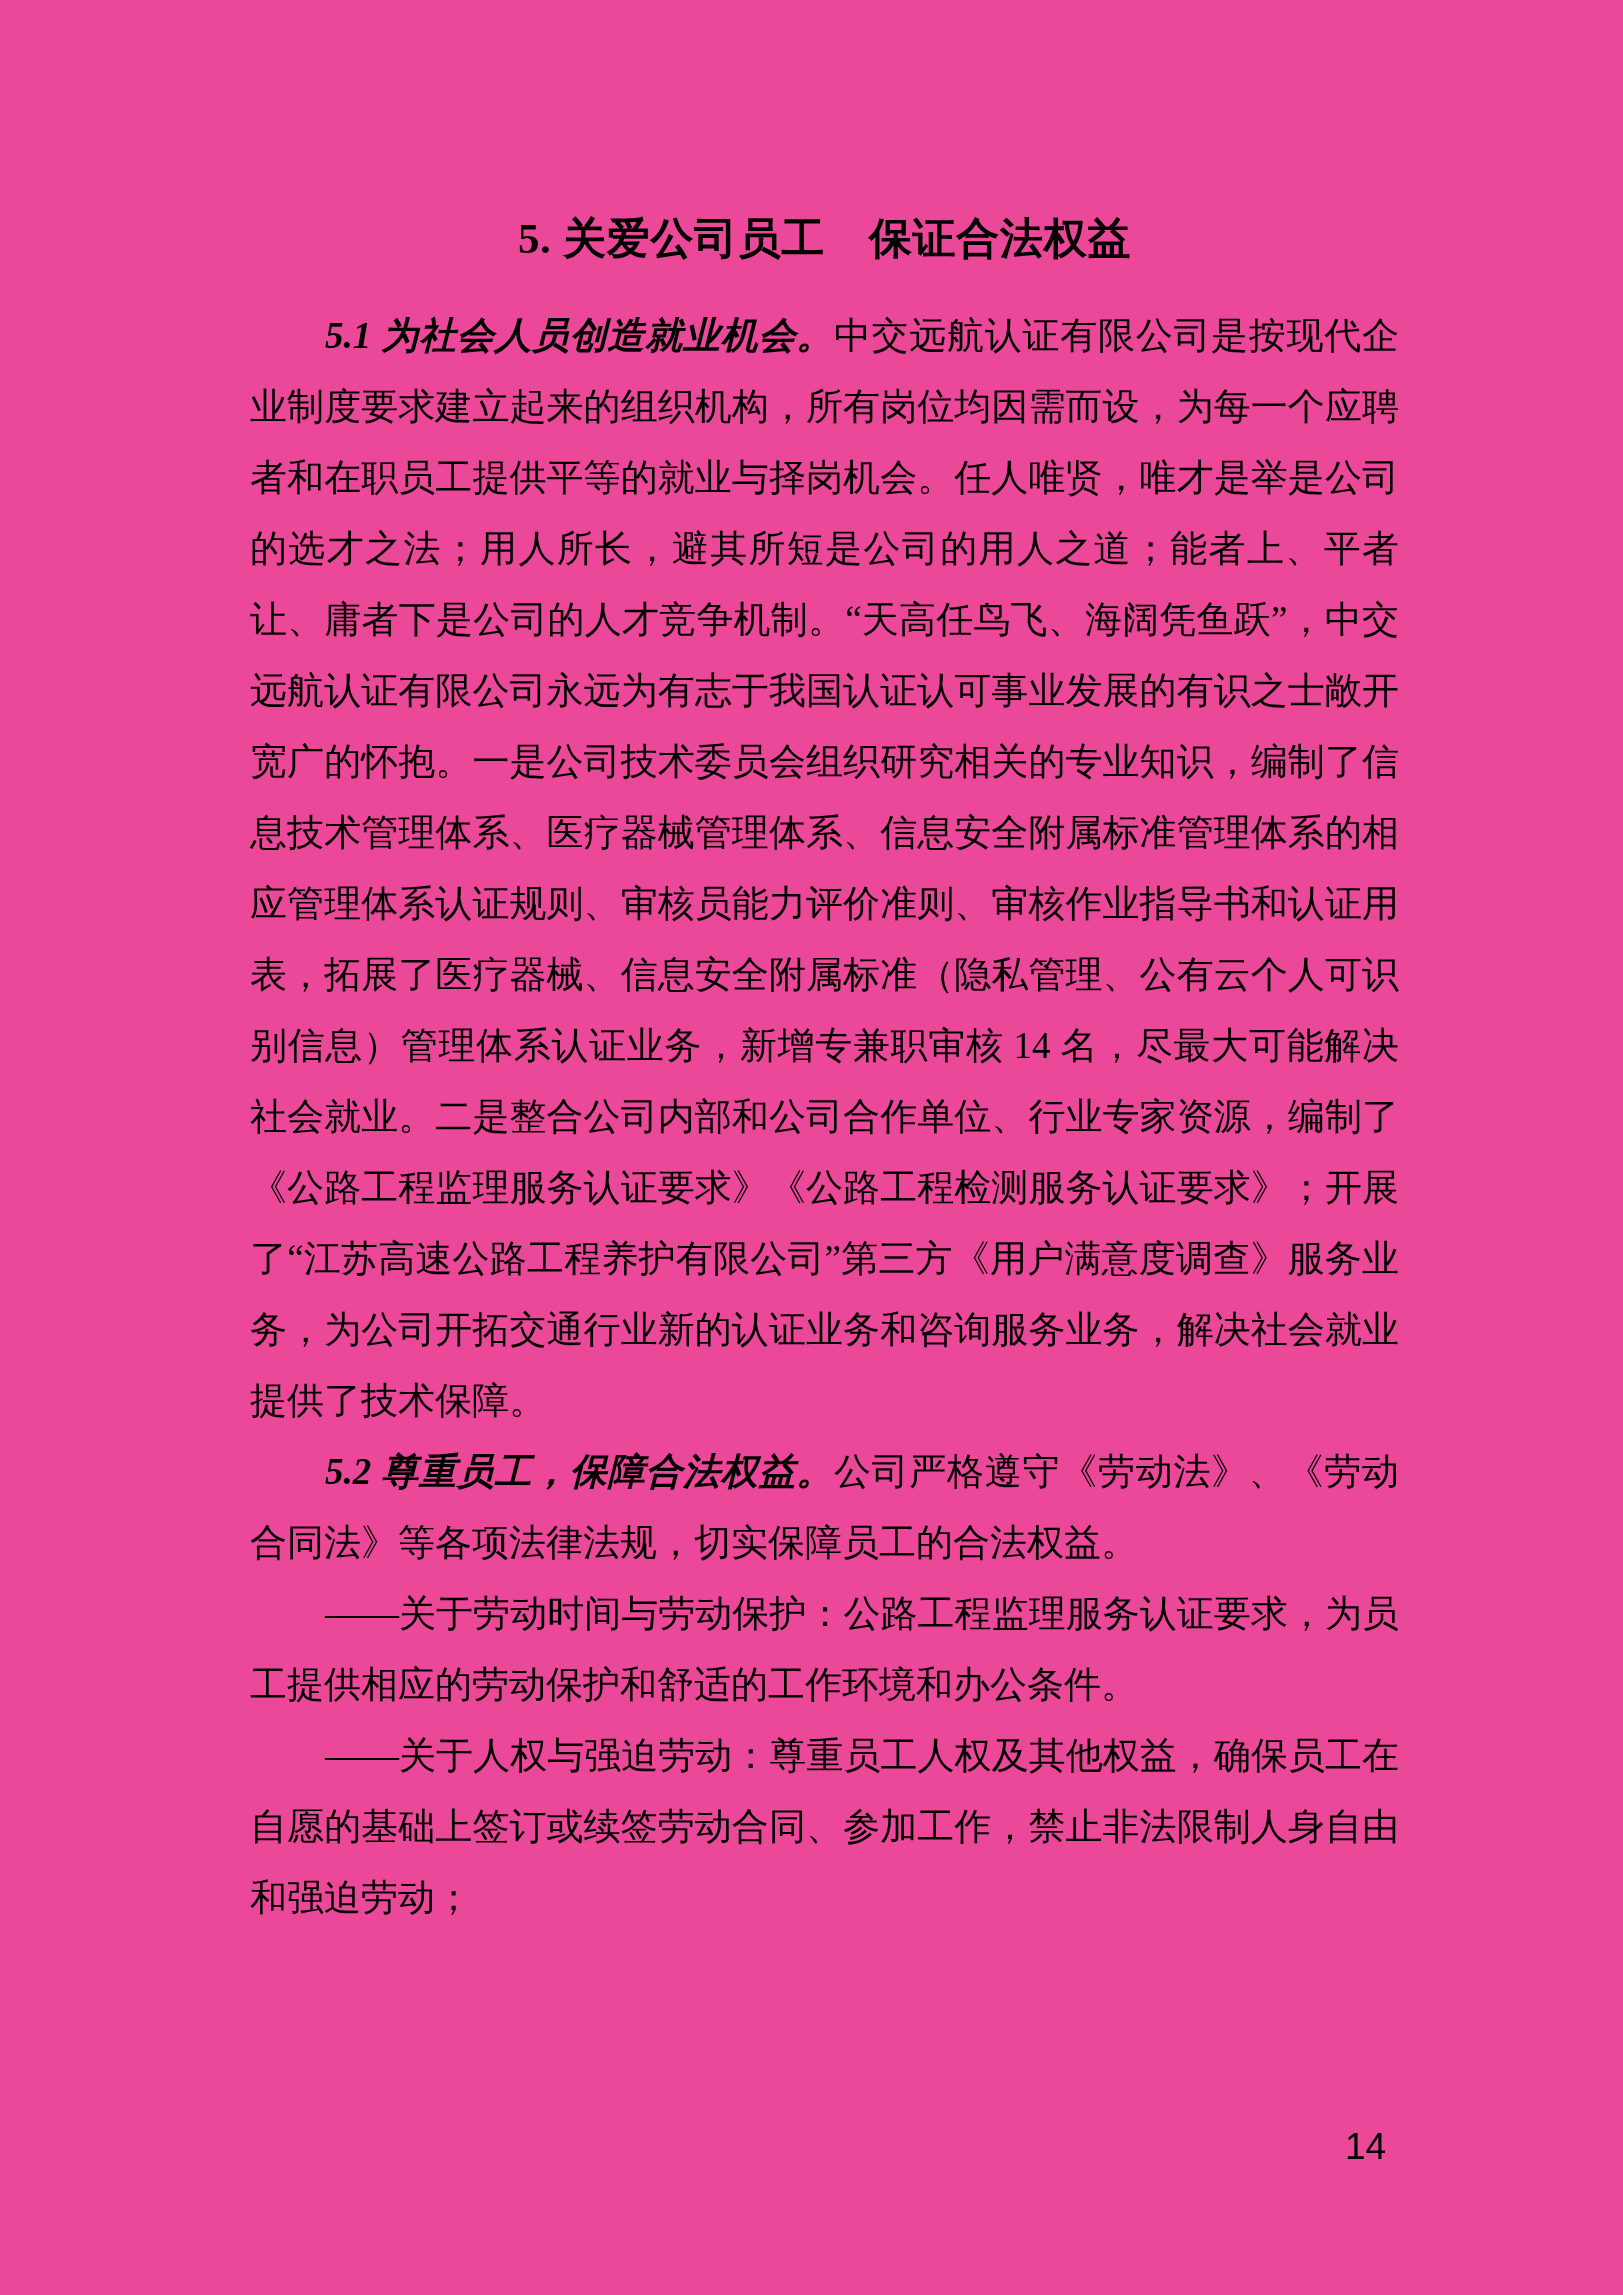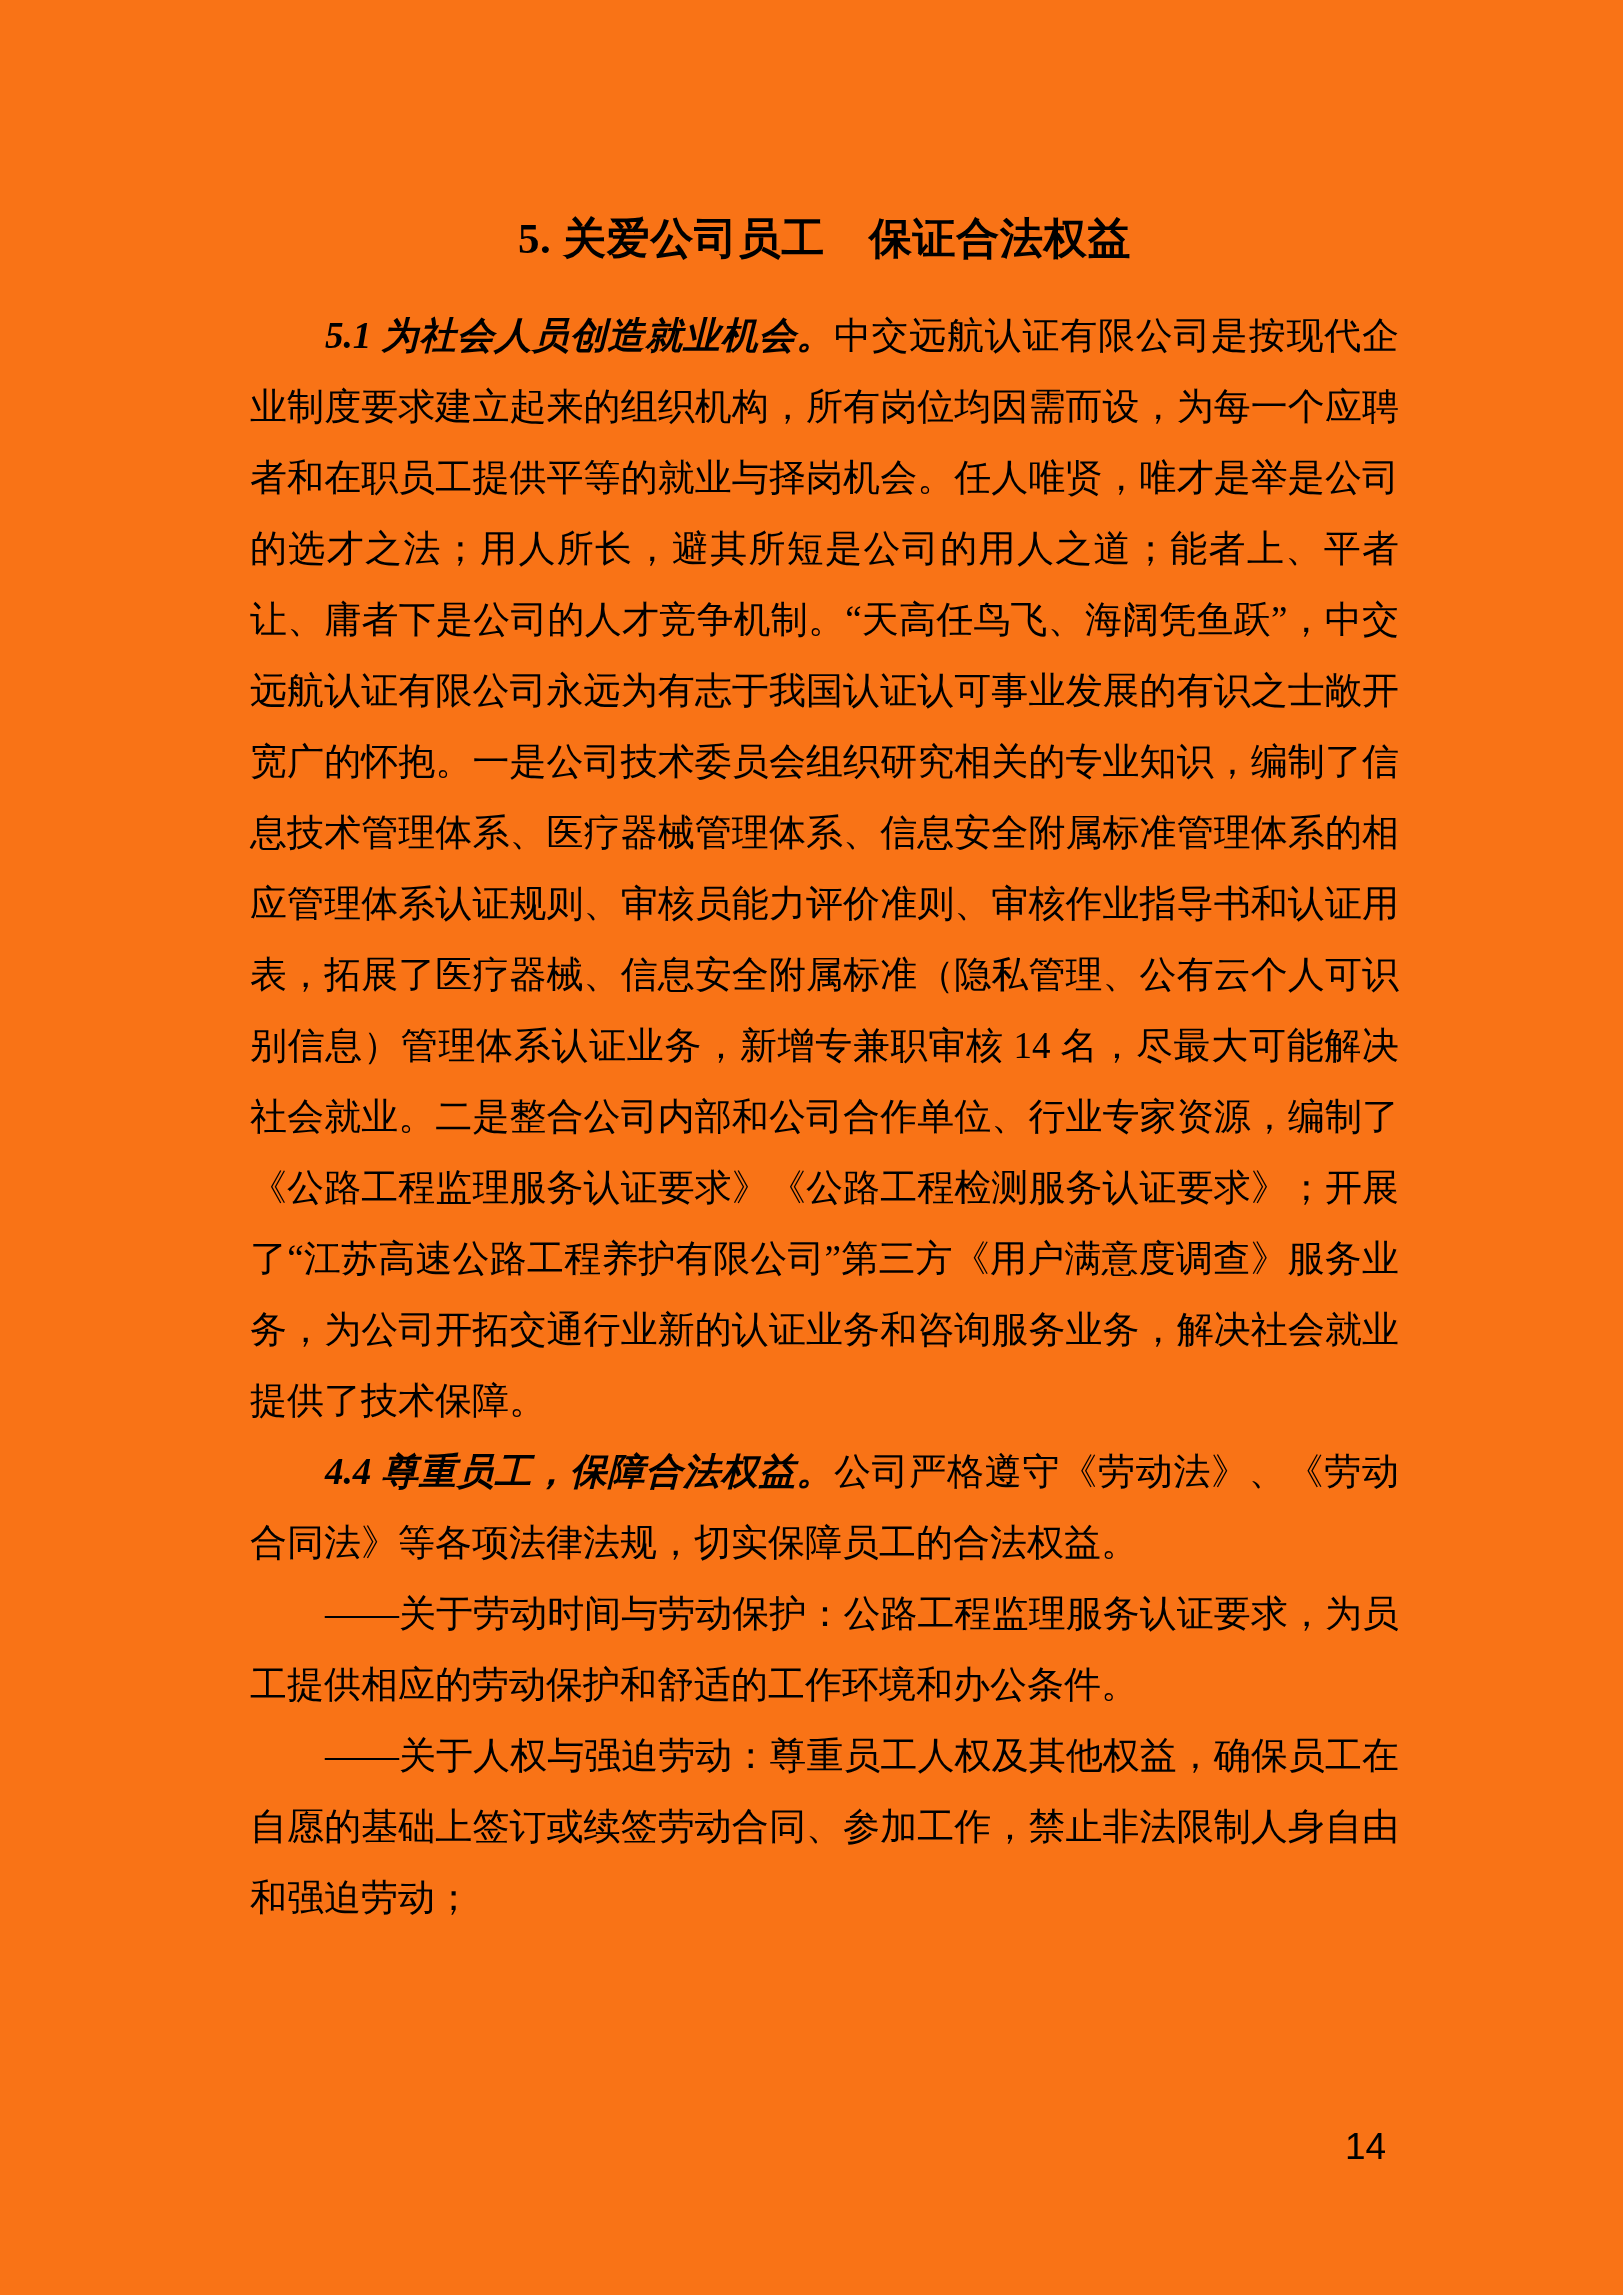--- a/index.html
+++ b/index.html
@@ -4,21 +4,21 @@
 <style>
   html, body {
     margin: 0;
     padding: 0;
     background: #ffffff;
   }
   .page {
     position: relative;
     width: 1623px;
     height: 2295px;
-    background: #f97316;
+    background: #ec4899;
     color: #000000;
     font-family: "Liberation Serif", "DejaVu Serif", serif;
     overflow: hidden;
   }
   .content {
     position: absolute;
     left: 250px;
     top: 216px;
     width: 1149px;
   }
@@ -51,20 +51,20 @@
   }
 </style>
 </head>
 <body>
 
 <div class="page">
   <div class="content">
     <h1 class="title">5. 关爱公司员工　保证合法权益</h1>
     <div>
         <p class="para"><span class="seg bold">5.1 为社会人员创造就业机会。</span><span class="seg">中交远航认证有限公司是按现代企业制度要求建立起来的组织机构，所有岗位均因需而设，为每一个应聘者和在职员工提供平等的就业与择岗机会。任人唯贤，唯才是举是公司的选才之法；用人所长，避其所短是公司的用人之道；能者上、平者让、庸者下是公司的人才竞争机制。“天高任鸟飞、海阔凭鱼跃”，中交远航认证有限公司永远为有志于我国认证认可事业发展的有识之士敞开宽广的怀抱。一是公司技术委员会组织研究相关的专业知识，编制了信息技术管理体系、医疗器械管理体系、信息安全附属标准管理体系的相应管理体系认证规则、审核员能力评价准则、审核作业指导书和认证用表，拓展了医疗器械、信息安全附属标准（隐私管理、公有云个人可识别信息）管理体系认证业务，新增专兼职审核 14 名，尽最大可能解决社会就业。二是整合公司内部和公司合作单位、行业专家资源，编制了《公路工程监理服务认证要求》《公路工程检测服务认证要求》；开展了“江苏高速公路工程养护有限公司”第三方《用户满意度调查》服务业务，为公司开拓交通行业新的认证业务和咨询服务业务，解决社会就业提供了技术保障。</span></p>
-        <p class="para"><span class="seg bold">4.4 尊重员工，保障合法权益。</span><span class="seg">公司严格遵守《劳动法》、《劳动合同法》等各项法律法规，切实保障员工的合法权益。</span></p>
+        <p class="para"><span class="seg bold">5.2 尊重员工，保障合法权益。</span><span class="seg">公司严格遵守《劳动法》、《劳动合同法》等各项法律法规，切实保障员工的合法权益。</span></p>
         <p class="para"><span class="seg">——关于劳动时间与劳动保护：公路工程监理服务认证要求，为员工提供相应的劳动保护和舒适的工作环境和办公条件。</span></p>
         <p class="para"><span class="seg">——关于人权与强迫劳动：尊重员工人权及其他权益，确保员工在自愿的基础上签订或续签劳动合同、参加工作，禁止非法限制人身自由和强迫劳动；</span></p>
       </div>
   </div>
   <div class="page-number">14</div>
 </div>
 
 
 </body></html>

